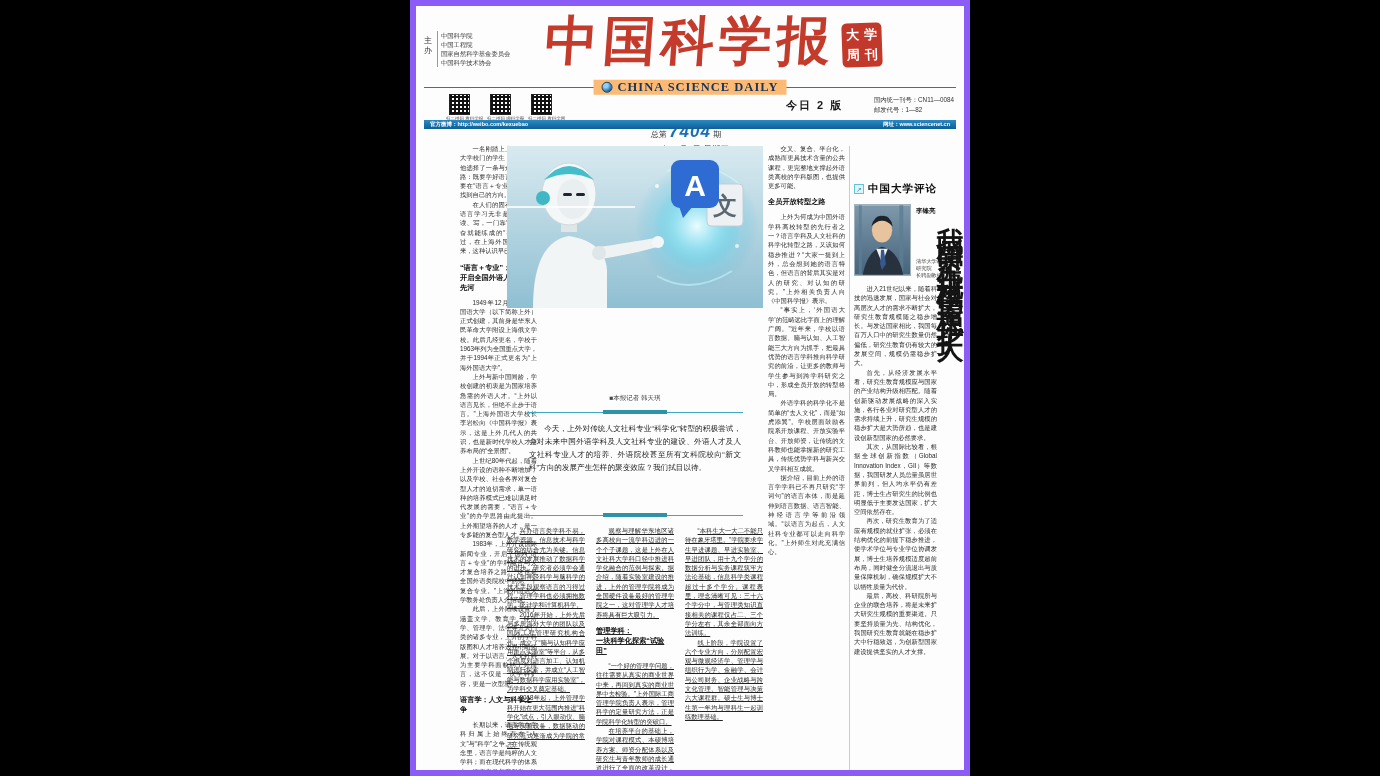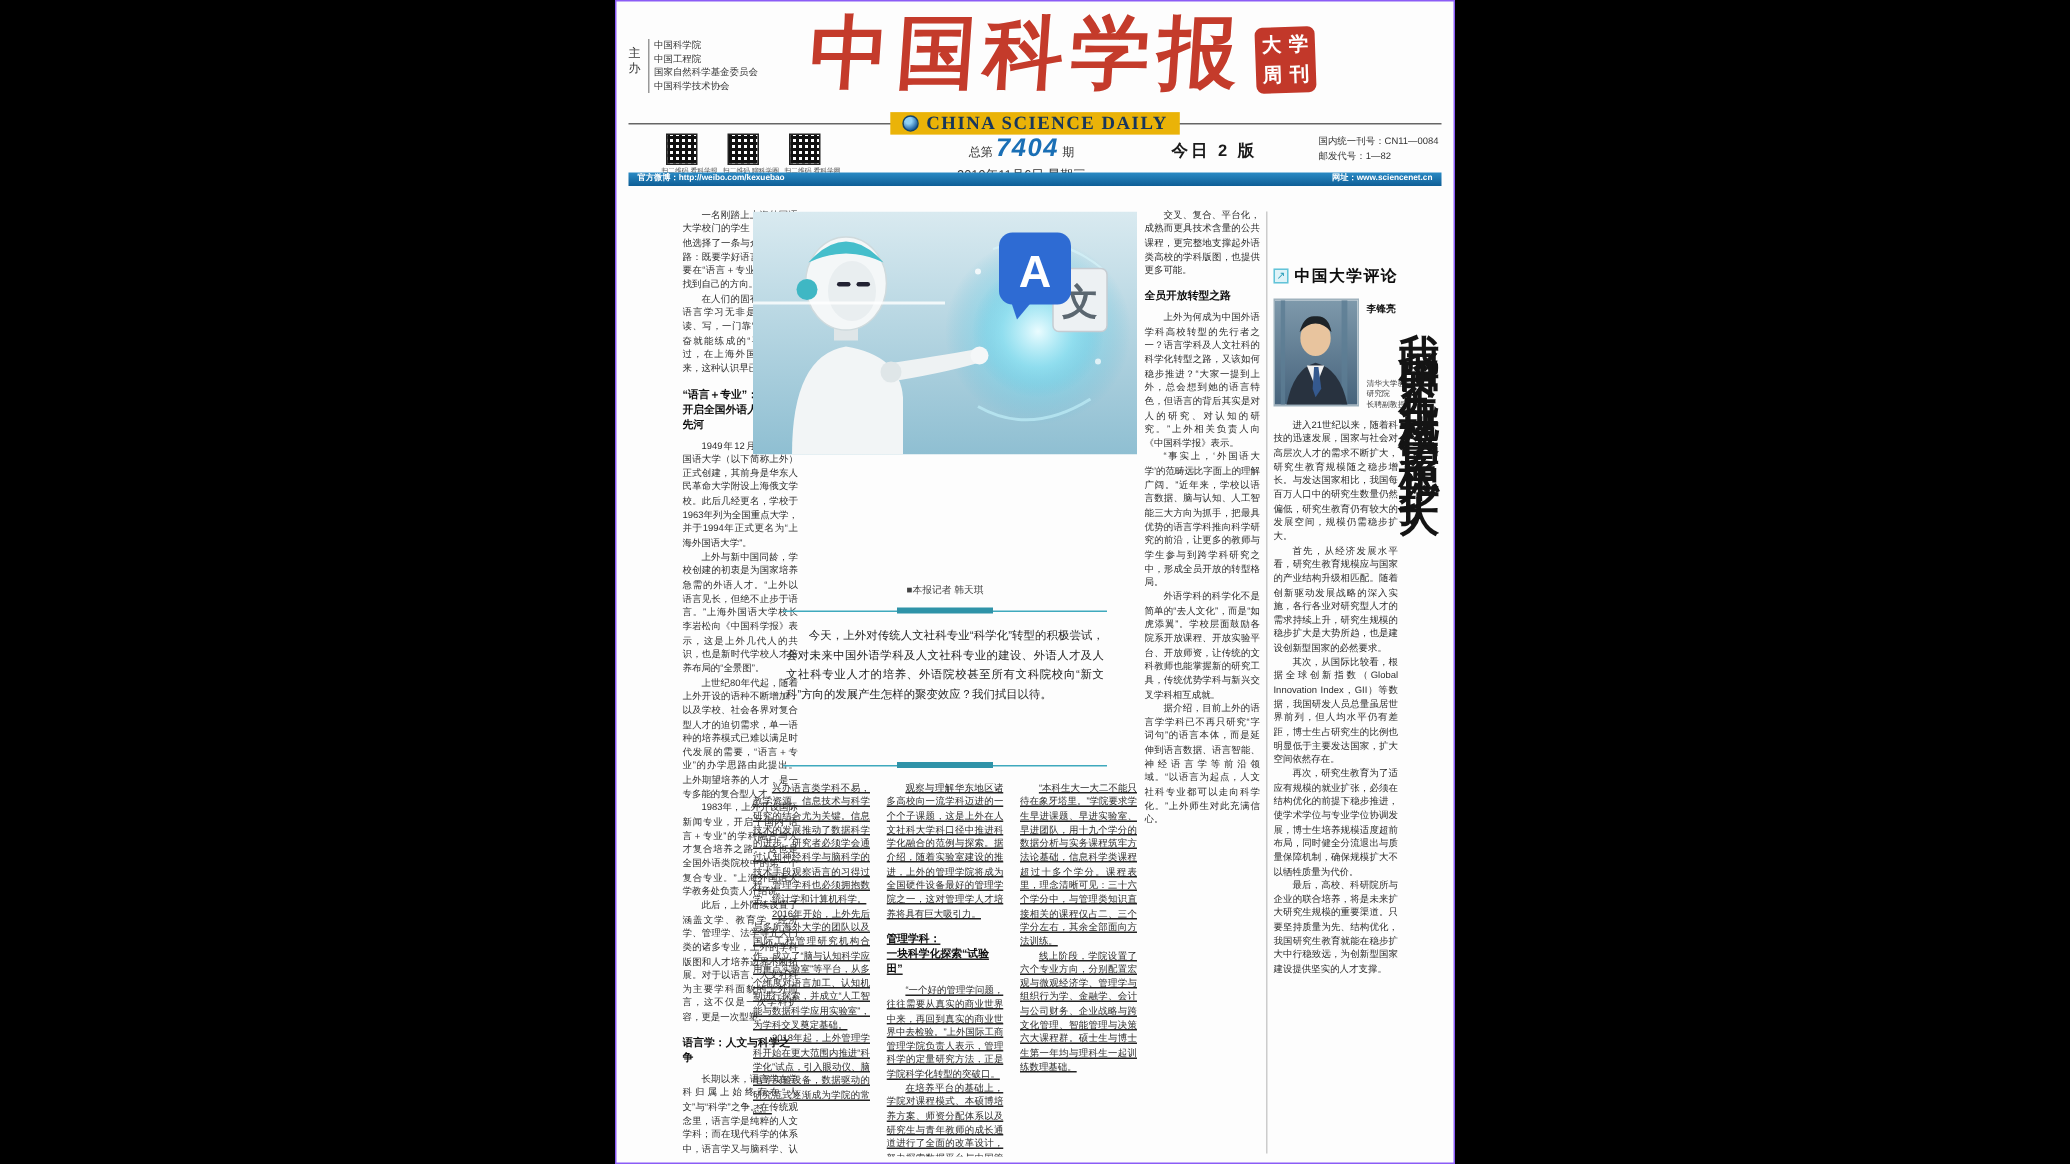--- a/index.html
+++ b/index.html
@@ -1,52 +1,52 @@
 <!DOCTYPE html>
 <html><head>
 <meta charset="utf-8">
 <style>
   * { box-sizing: border-box; margin: 0; padding: 0; }
   html,body { width:1380px; height:776px; background:#000; overflow:hidden;
               font-family:"Liberation Sans","DejaVu Sans",sans-serif; }
   .page { position:absolute; left:410px; top:0; width:560px; height:776px;
-          background:#fdfdfd; border:1px solid #8b5cf6; overflow:hidden; color:#222; }
+          background:#fdfdfd; border:6px solid #8b5cf6; overflow:hidden; color:#222; }
   .abs { position:absolute; }
 
   
   .publisher { left:8px; top:25px; display:flex; }
   .publisher .label { font-size:8px; line-height:10px; width:10px; padding-top:5px; color:#333; }
   .publisher .sep { width:1px; background:#999; margin:0 3px; }
   .publisher ul { list-style:none; font-size:6.3px; line-height:9px; color:#333; }
   .brand { left:118px; top:2px; width:312px; text-align:center;
            font-family:"DejaVu Serif","Liberation Serif",serif; font-weight:bold;
            font-size:53px; line-height:64px; color:#c43b2b; letter-spacing:5px;
            transform:skewX(-4deg); white-space:nowrap; }
   .seal { left:426px; top:17px; width:40px; height:44px; background:#c2382a;
           border-radius:5px; color:#fff; display:grid; grid-template-columns:1fr 1fr;
           place-items:center; font-size:13px; font-weight:bold;
           font-family:"DejaVu Serif",serif; transform:rotate(-2deg); padding:2px; }
   .english-row { left:8px; right:8px; top:81px; border-top:1.5px solid #666; height:0; }
   .english-label { position:absolute; left:50%; transform:translate(-50%,-55%);
-                   background:#eab308; padding:0 8px; display:flex; gap:5px; align-items:center; }
+                   background:#fdba74; padding:0 8px; display:flex; gap:5px; align-items:center; }
   .globe { width:11px; height:11px; border-radius:50%;
            background:radial-gradient(circle at 35% 30%, #8fd0f5 0 25%, #1b5d9e 75%);
            border:1px solid #12456f; }
   .en-name { font-family:"Liberation Serif","DejaVu Serif",serif; font-weight:bold;
              font-size:12.5px; color:#16365c; letter-spacing:1px; white-space:nowrap; }
   .qr-row { left:30px; top:88px; display:flex; gap:15px; }
   .qr { width:26px; }
   .qr .box { width:21px; height:21px; margin:0 auto; border:1px solid #222;
              background:
                repeating-linear-gradient(0deg,#111 0 2px,transparent 2px 4px),
                repeating-linear-gradient(90deg,#111 0 2px,#fff 2px 4px); }
   .qr .cap { font-size:4.5px; line-height:5.5px; color:#555; text-align:center;
              margin-top:1px; white-space:nowrap; }
   .issue { left:212px; top:88px; width:116px; text-align:center; }
-  .issue .no { font-size:8px; color:#333; }
+  .issue .no { font-size:8px; color:#333;margin-top:28px; }
   .issue .no b { font-size:17px; color:#1a6fb5; font-style:italic; letter-spacing:1px; }
   .issue .date { font-size:8.5px; color:#333; margin-top:2px; }
   .pages { left:370px; top:92px; font-size:11px; font-weight:bold; color:#1a1a1a; letter-spacing:2px; }
   .codes { right:10px; top:89px; font-size:6.3px; line-height:9.5px; color:#333; }
   .bluebar { left:8px; right:8px; top:114px; height:9px;
              background:linear-gradient(#2a8ac4,#0e5e96); color:#fff; font-size:5.5px;
              line-height:9px; display:flex; justify-content:space-between;
              padding:0 6px; font-weight:bold; }
 
   

